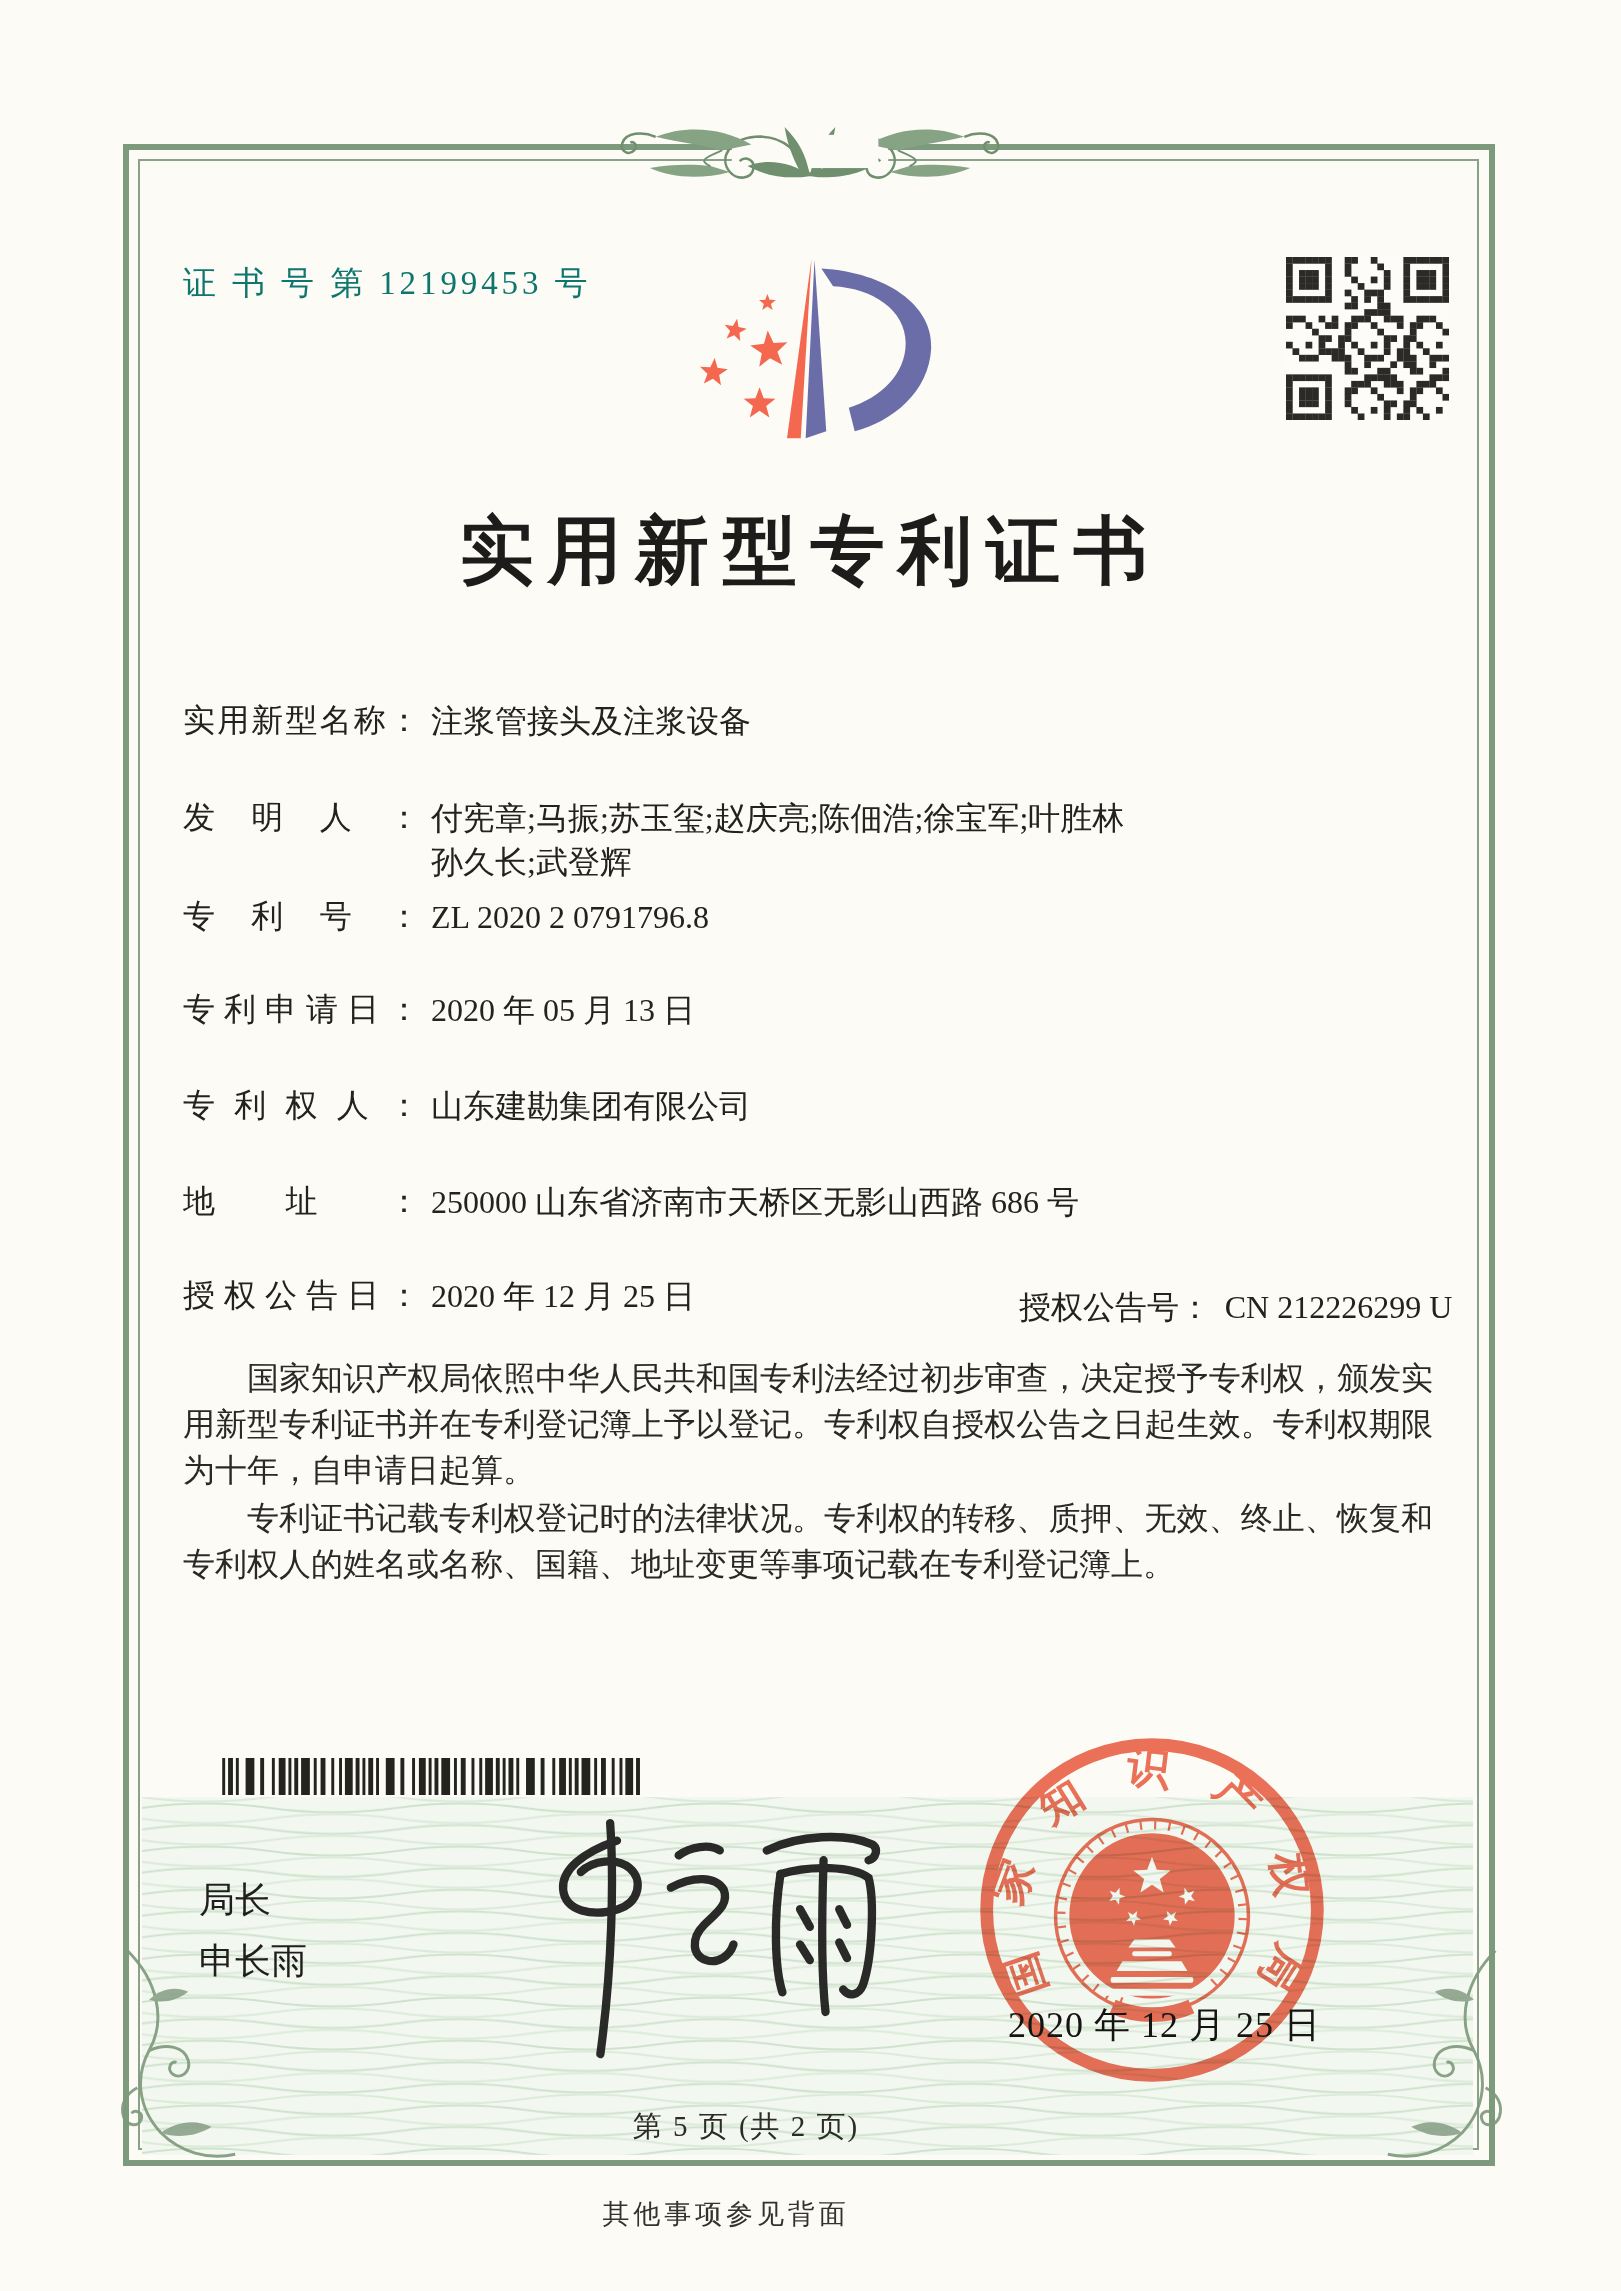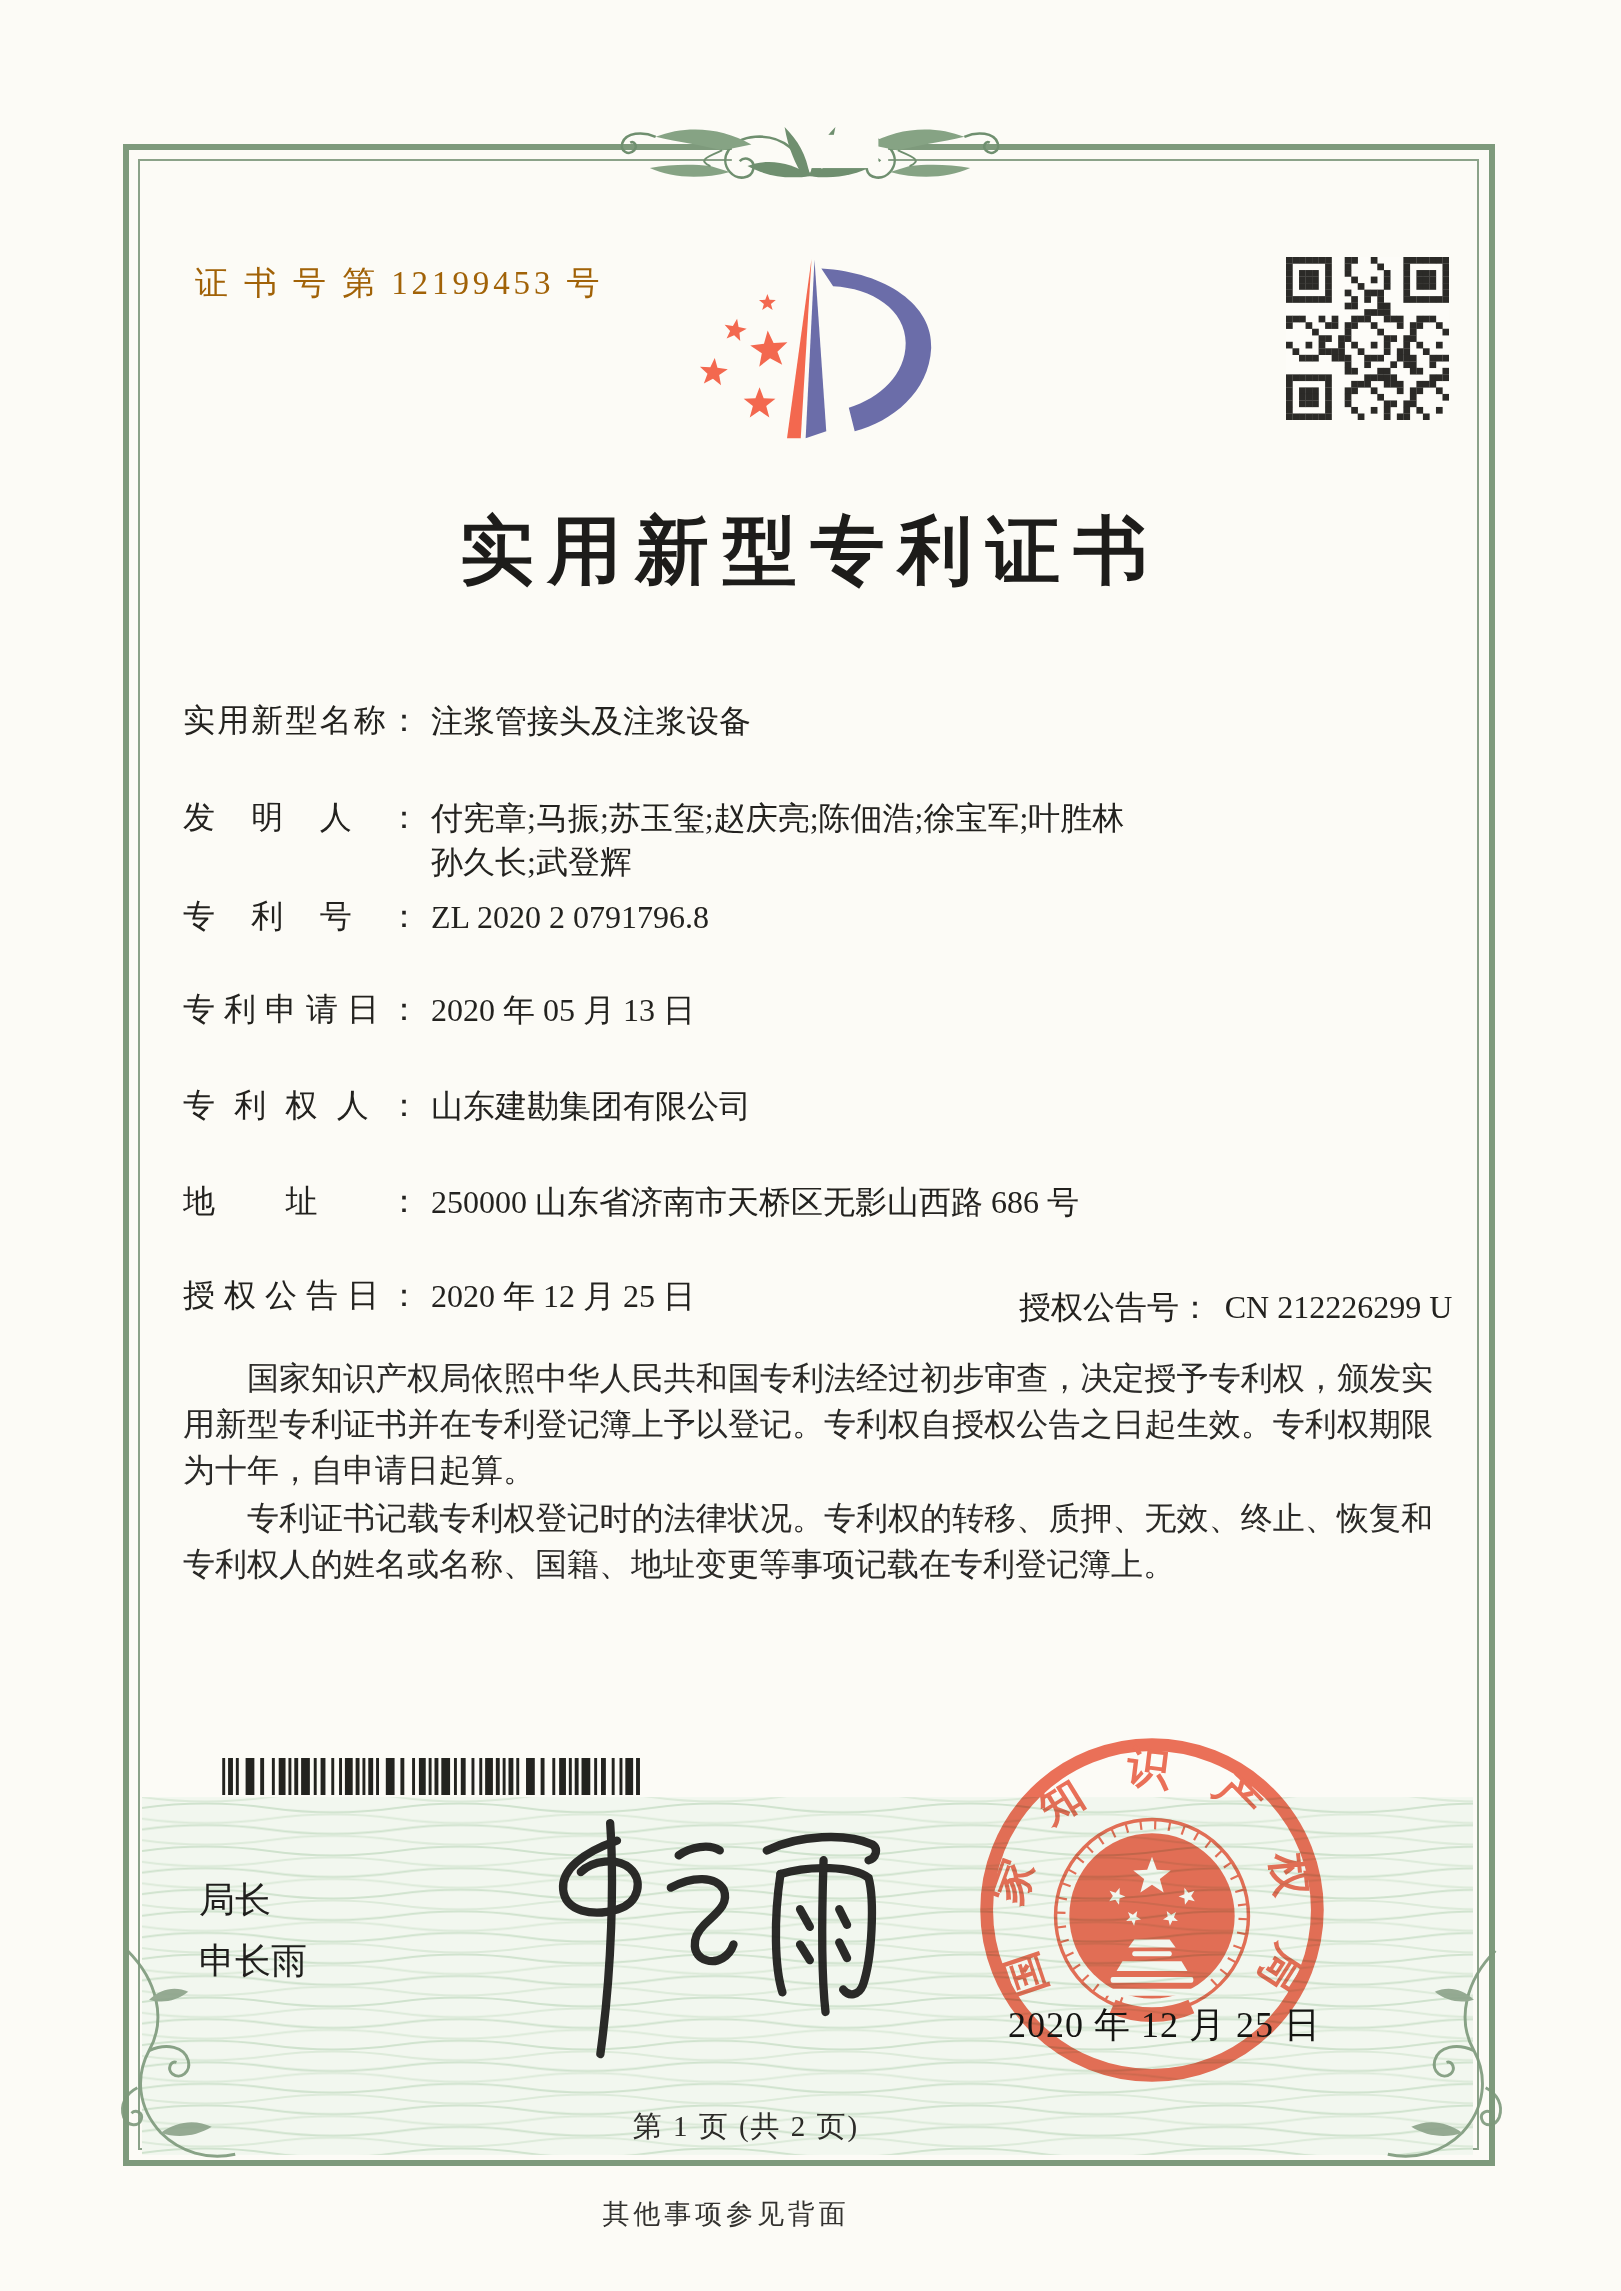--- a/index.html
+++ b/index.html
@@ -28,21 +28,21 @@
   
   .band{position:absolute;left:142px;top:1797px;width:1331px;height:358px;z-index:1;}
 
   
   .ornament-top{position:absolute;left:575px;top:86px;width:470px;height:127px;z-index:3;}
   .ornament-corner{position:absolute;z-index:2;opacity:.9;}
   .ornament-corner.left{left:98px;top:1941px;}
   .ornament-corner.right{left:1368px;top:1941px;transform:scaleX(-1);}
 
   
-  .cert-no{position:absolute;left:183px;top:261px;font-size:33px;letter-spacing:3.9px;color:#a16207;z-index:4;margin-left:12px;}
+  .cert-no{position:absolute;left:183px;top:261px;font-size:33px;letter-spacing:3.9px;color:#0f766e;z-index:4;}
   .logo{position:absolute;left:686px;top:245px;width:255px;height:204px;z-index:4;}
   .qr{position:absolute;left:1286px;top:257px;width:163px;height:163px;z-index:4;}
   .title{position:absolute;left:0;top:502px;width:1621px;text-align:center;
     font-size:74px;font-weight:700;letter-spacing:13.7px;color:#1d1c1a;z-index:4;}
 
   
   .field{position:absolute;left:183px;width:1274px;font-size:32px;color:#23221f;z-index:4;}
   .flabel{display:inline-block;width:237px;text-align:justify;text-align-last:justify;vertical-align:top;}
   .fvalue{display:inline-block;margin-left:11px;white-space:pre-line;line-height:44px;vertical-align:top;max-width:990px;}
   .grant{position:absolute;left:836px;top:12px;}
@@ -568,17 +568,17 @@
         <rect x="-52" y="52" width="104" height="7" rx="2"></rect>
         <rect x="-42" y="40" width="84" height="6" rx="2"></rect>
         <path d="M-36 34 L36 34 L30 24 L-30 24 Z"></path>
         <rect x="-20" y="14" width="40" height="5" rx="2"></rect>
         <path d="M-24 10 L24 10 L18 2 L-18 2 Z"></path>
       </g>
     </g>
   </svg>
   <div class="seal-date">2020 年 12 月 25 日</div>
 
-  <div class="page-footer">第 1 页 (共 2 页)</div>
+  <div class="page-footer">第 5 页 (共 2 页)</div>
   <div class="back-note">其他事项参见背面</div>
 
 </div>
 
 
 </body></html>

